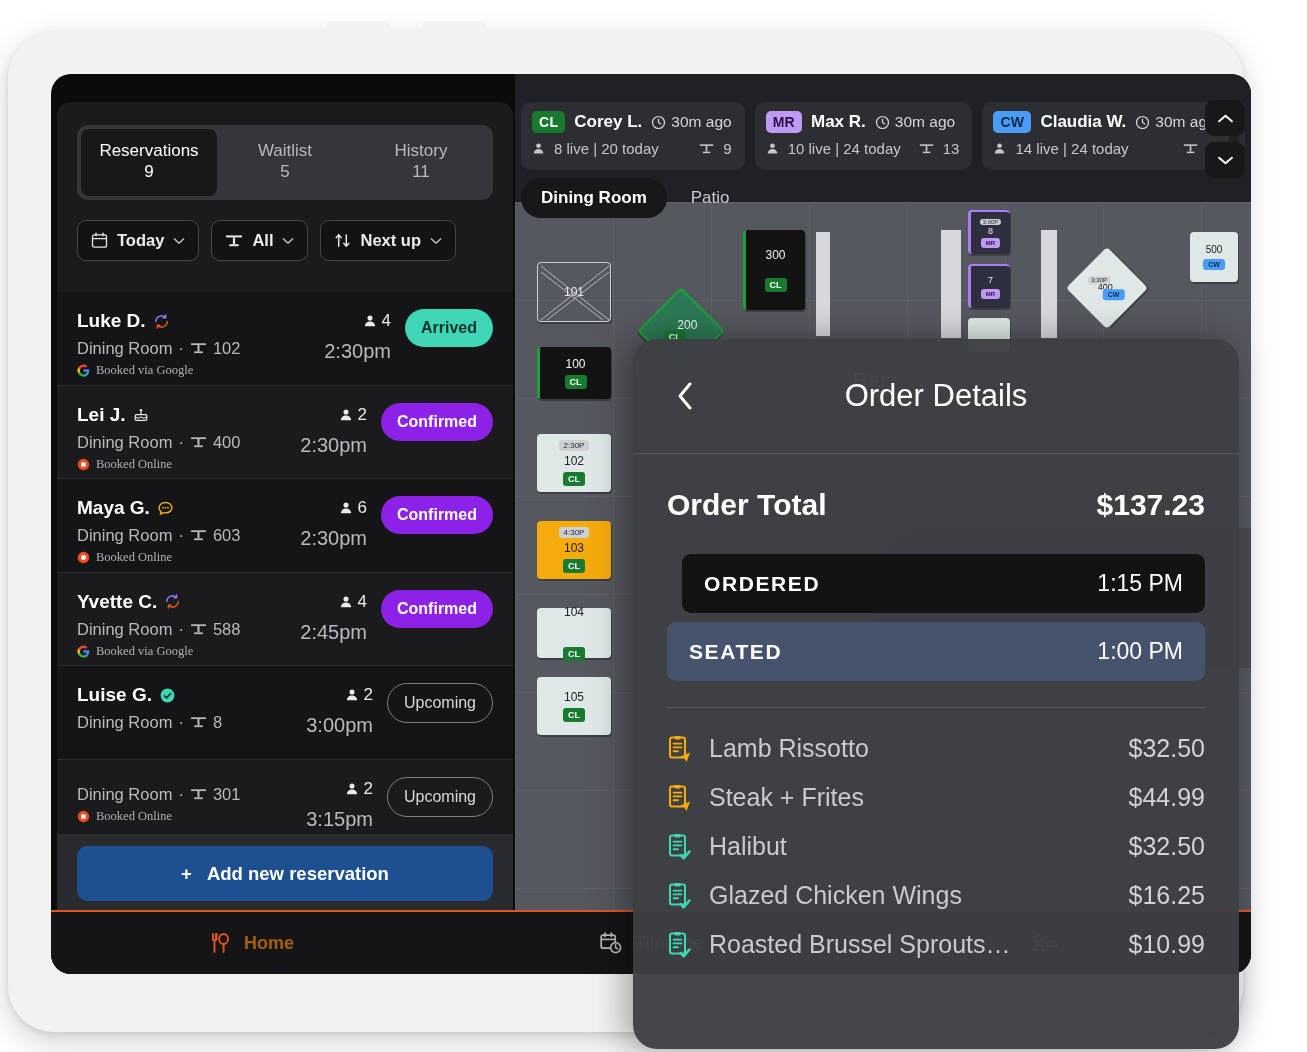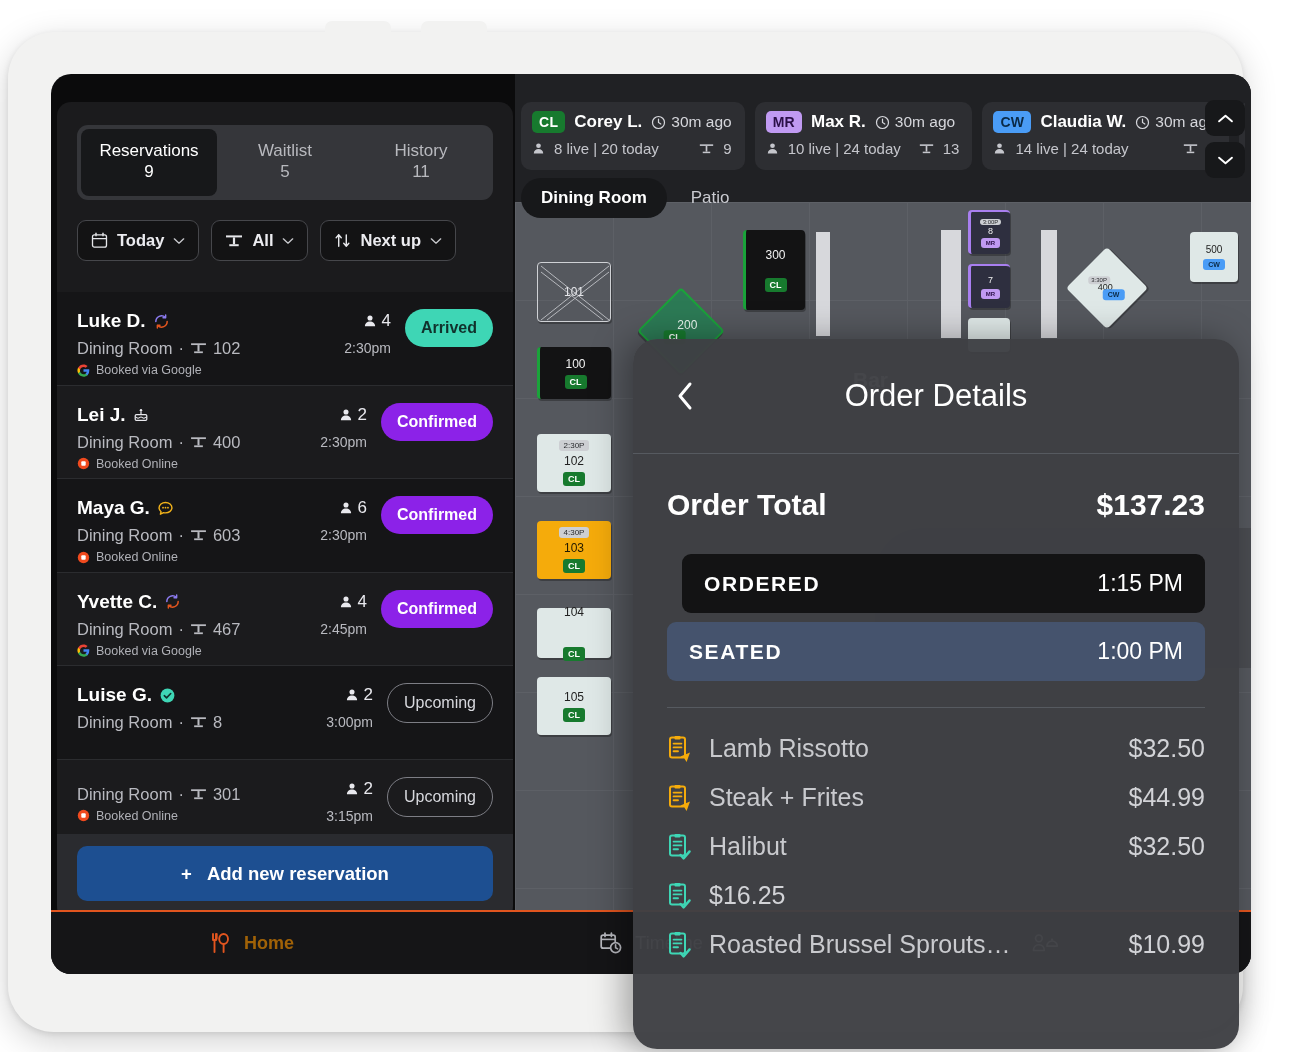--- a/index.html
+++ b/index.html
@@ -84,29 +84,29 @@
   .res-name {
     font-size: 19px; font-weight: bold; color: #ffffff;
     display: flex; align-items: center; gap: 7px;
   }
   .res-sub {
     margin-top: 7px; font-size: 16.5px; color: #b9bac0;
     display: flex; align-items: center; gap: 6px;
   }
   .res-src {
     margin-top: 5px; font-size: 12.5px; color: #b0b1b7;
-    display: flex; align-items: center; gap: 6px;
+    display: flex; align-items: center; gap: 6px; font-family: Liberation Serif, serif;
   }
   .res-right {
     position: absolute; right: 20px; top: 17px;
     display: flex; align-items: flex-start; gap: 14px;
   }
   .res-meta { text-align: right; padding-top: 2px; }
   .party { font-size: 17px; color: #e9e9ee; display: flex; align-items: center; gap: 5px; justify-content: flex-end; }
-  .res-time { font-size: 14px; color: #b9bac0; margin-top: 9px; }
+  .res-time { font-size: 20px; color: #b9bac0; margin-top: 9px; }
   .badge {
     min-width: 84px; text-align: center;
     padding: 10px 16px; border-radius: 20px;
     font-size: 16px; font-weight: bold; white-space: nowrap;
   }
   .badge.arrived { background: #3ed6b5; color: #10322c; }
   .badge.confirmed { background: #8c22e8; color: #ffffff; }
   .badge.upcoming { background: transparent; color: #d7d8dd; border: 1px solid #7d7e85; font-weight: normal; }
 
   .add-res-wrap {
@@ -694,21 +694,21 @@
                 </svg>
             </div>
             <div class="res-sub">
               <span>Dining Room</span>
               <span>·</span>
               <svg class="tag-ic" width="17" height="13" viewBox="0 0 18 14">
                   <rect x="1" y="1.4" width="16" height="1.9" fill="#b9bac0"></rect>
                   <rect x="7.9" y="3.3" width="2.2" height="6.8" fill="#b9bac0"></rect>
                   <rect x="4.3" y="10.1" width="9.4" height="1.9" fill="#b9bac0"></rect>
                 </svg>
-              <span>467</span>
+              <span>588</span>
             </div>
             <div class="res-src">
               <svg width="13" height="13" viewBox="0 0 18 18">
                   <path d="M17 9.2c0-.6-.05-1.2-.16-1.8H9v3.4h4.5a3.9 3.9 0 0 1-1.68 2.55v2.1h2.72A8.2 8.2 0 0 0 17 9.2z" fill="#4285f4"></path>
                   <path d="M9 17.5c2.3 0 4.2-.75 5.55-2.05l-2.72-2.1c-.75.5-1.72.8-2.83.8-2.17 0-4-1.46-4.67-3.43H1.53v2.16A8.5 8.5 0 0 0 9 17.5z" fill="#34a853"></path>
                   <path d="M4.33 10.72a5.1 5.1 0 0 1 0-3.24V5.32H1.53a8.5 8.5 0 0 0 0 7.56z" fill="#fbbc05"></path>
                   <path d="M9 4.05c1.22 0 2.32.42 3.19 1.25l2.4-2.4C13.2 1.5 11.3.7 9 .7A8.5 8.5 0 0 0 1.53 5.32l2.8 2.16C5 5.5 6.83 4.05 9 4.05z" fill="#ea4335"></path>
                 </svg>
               <span>Booked via Google</span>
             </div>
@@ -912,20 +912,21 @@
         <span class="op-icon">
           <svg width="26" height="28" viewBox="0 0 26 28">
               <rect x="3" y="2.6" width="15" height="20" rx="2" fill="none" stroke="#3ed6b5" stroke-width="2"></rect>
               <rect x="7.5" y="1" width="6" height="3.4" rx="1" fill="#3ed6b5"></rect>
               <line x1="6.6" y1="8.6" x2="14.4" y2="8.6" stroke="#3ed6b5" stroke-width="1.9" stroke-linecap="round"></line>
               <line x1="6.6" y1="12.4" x2="14.4" y2="12.4" stroke="#3ed6b5" stroke-width="1.9" stroke-linecap="round"></line>
               <line x1="6.6" y1="16.2" x2="11" y2="16.2" stroke="#3ed6b5" stroke-width="1.9" stroke-linecap="round"></line>
               <path d="M13.6 22l3 3.4 6-7" fill="none" stroke="#3ed6b5" stroke-width="2.4" stroke-linecap="round" stroke-linejoin="round"></path>
             </svg>
         </span>
+        <span class="op-item-name">Glazed Chicken Wings</span>
         <span class="op-item-price">$16.25</span>
       </div>
       <div class="op-item">
         <span class="op-icon">
           <svg width="26" height="28" viewBox="0 0 26 28">
               <rect x="3" y="2.6" width="15" height="20" rx="2" fill="none" stroke="#3ed6b5" stroke-width="2"></rect>
               <rect x="7.5" y="1" width="6" height="3.4" rx="1" fill="#3ed6b5"></rect>
               <line x1="6.6" y1="8.6" x2="14.4" y2="8.6" stroke="#3ed6b5" stroke-width="1.9" stroke-linecap="round"></line>
               <line x1="6.6" y1="12.4" x2="14.4" y2="12.4" stroke="#3ed6b5" stroke-width="1.9" stroke-linecap="round"></line>
               <line x1="6.6" y1="16.2" x2="11" y2="16.2" stroke="#3ed6b5" stroke-width="1.9" stroke-linecap="round"></line>

